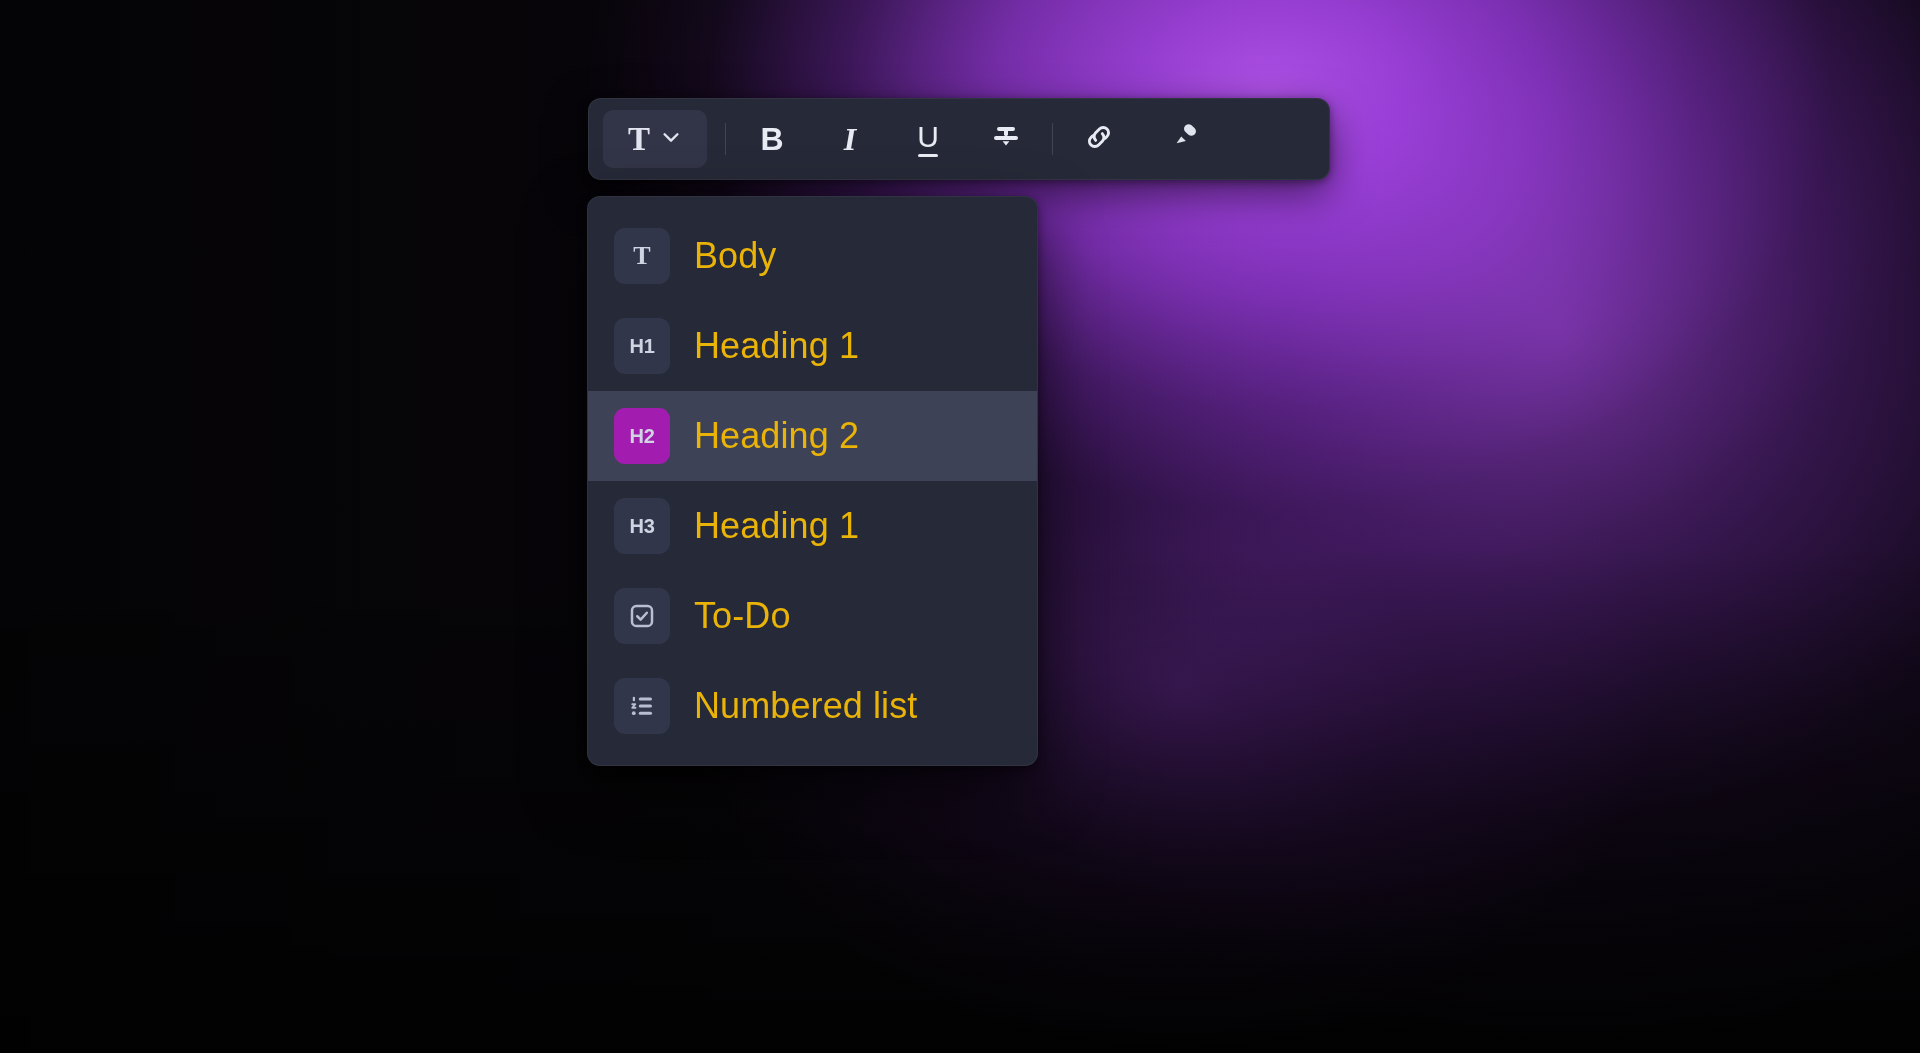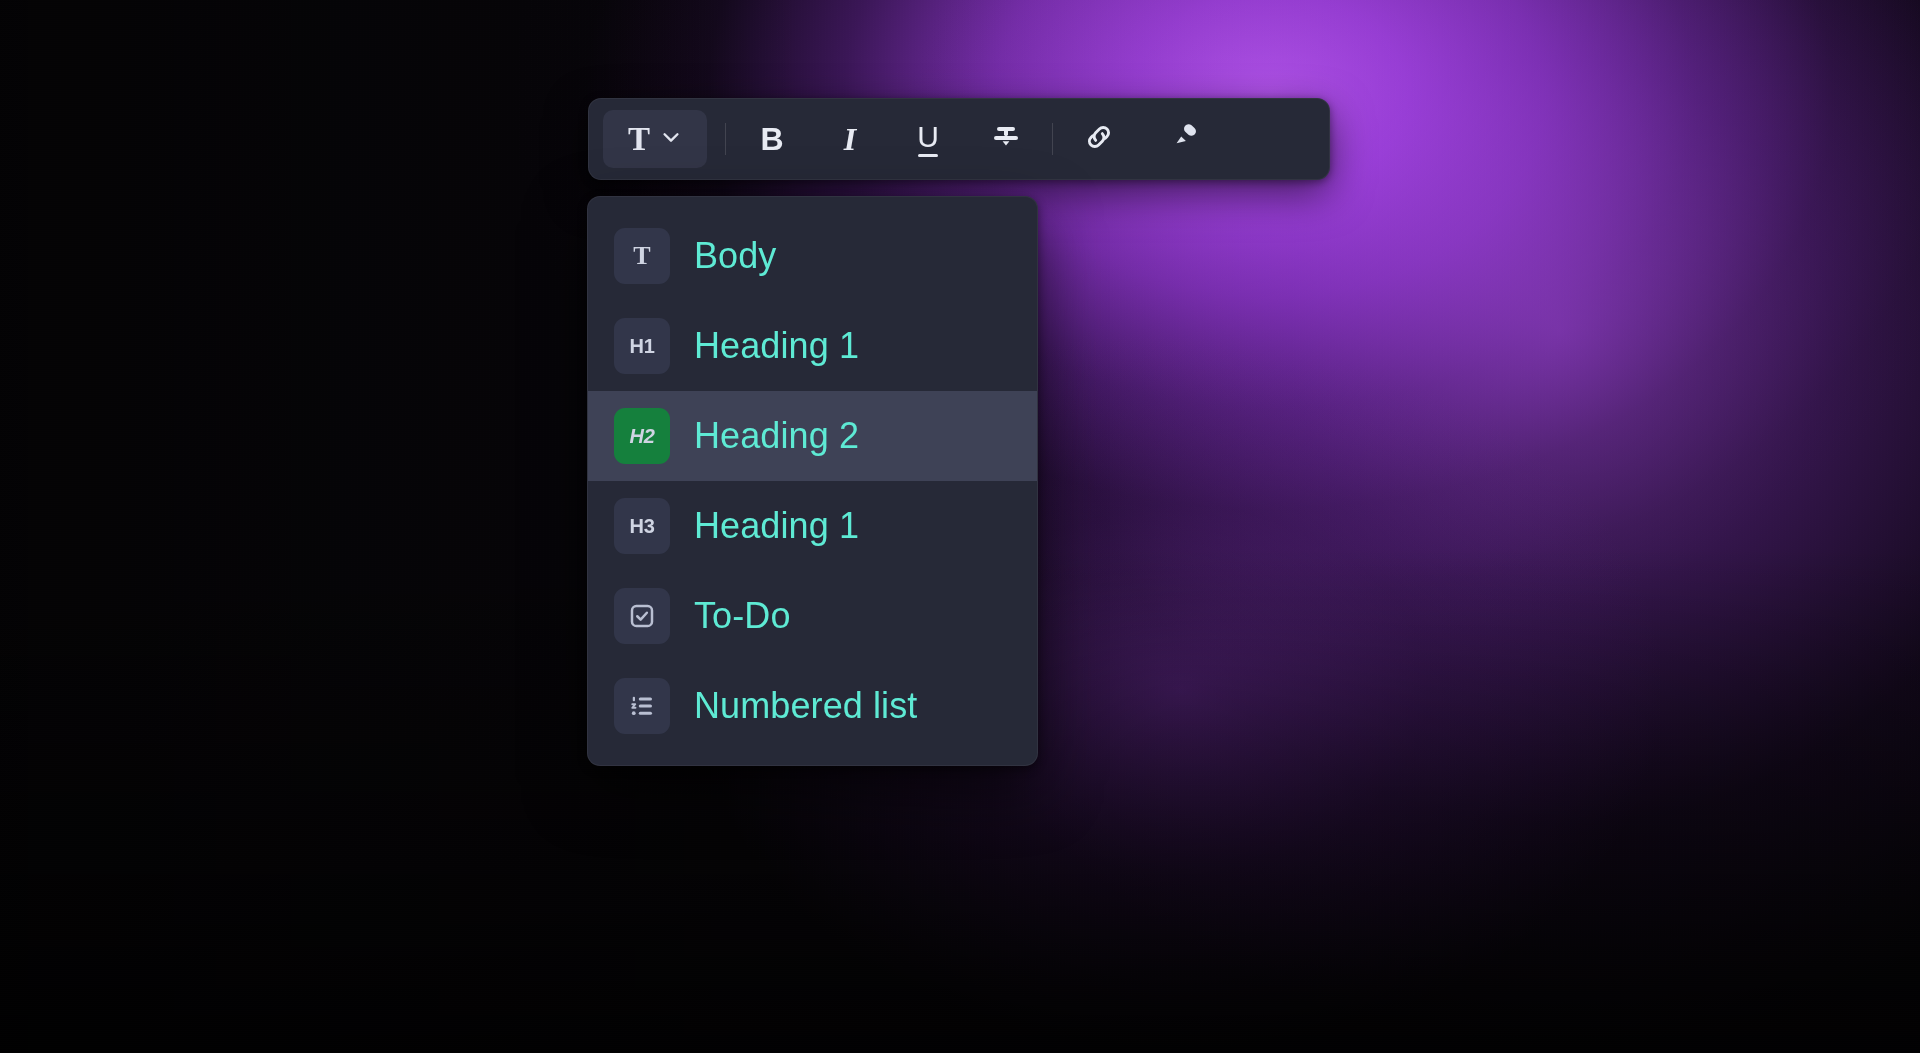--- a/index.html
+++ b/index.html
@@ -188,42 +188,42 @@
     width: 56px;
     height: 56px;
     min-width: 56px;
     border-radius: 11px;
     background: #32364a;
     display: flex;
     align-items: center;
     justify-content: center;
     color: #b9bfd2;
   }
-  .menu-item.is-active .chip { background: #15803d; font-style: italic; }
+  .menu-item.is-active .chip { background: #a21caf; }
 
   .chip-t {
     font-family: "Liberation Serif", serif;
     font-weight: 700;
     font-size: 26px;
     color: #cfd4e2;
     line-height: 1;
   }
   .chip-h {
     font-family: "Liberation Sans", sans-serif;
     font-weight: 700;
     font-size: 20px;
     letter-spacing: -0.3px;
     color: #cfd4e2;
     line-height: 1;
   }
 
   .item-label {
     font-size: 36px;
     font-weight: 400;
-    color: #5eead4;
+    color: #eab308;
     letter-spacing: 0.1px;
     white-space: nowrap;
   }
 </style>
 </head>
 <body>
 
 <div id="backdrop">
   <div id="glow-main"></div>
   <div id="glow-secondary"></div>

